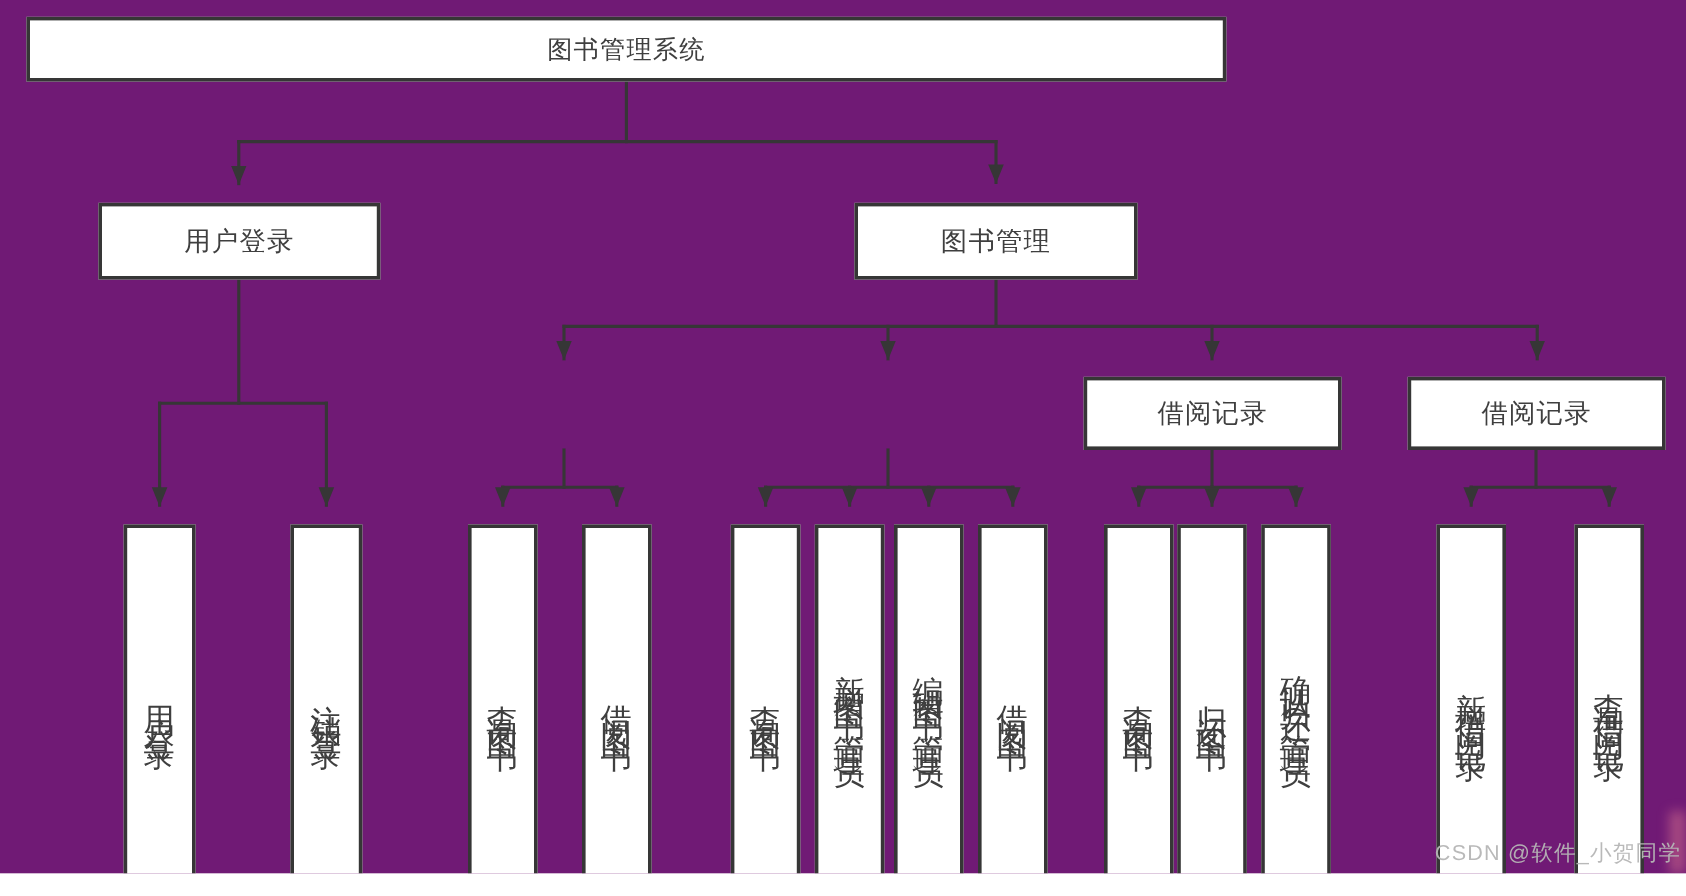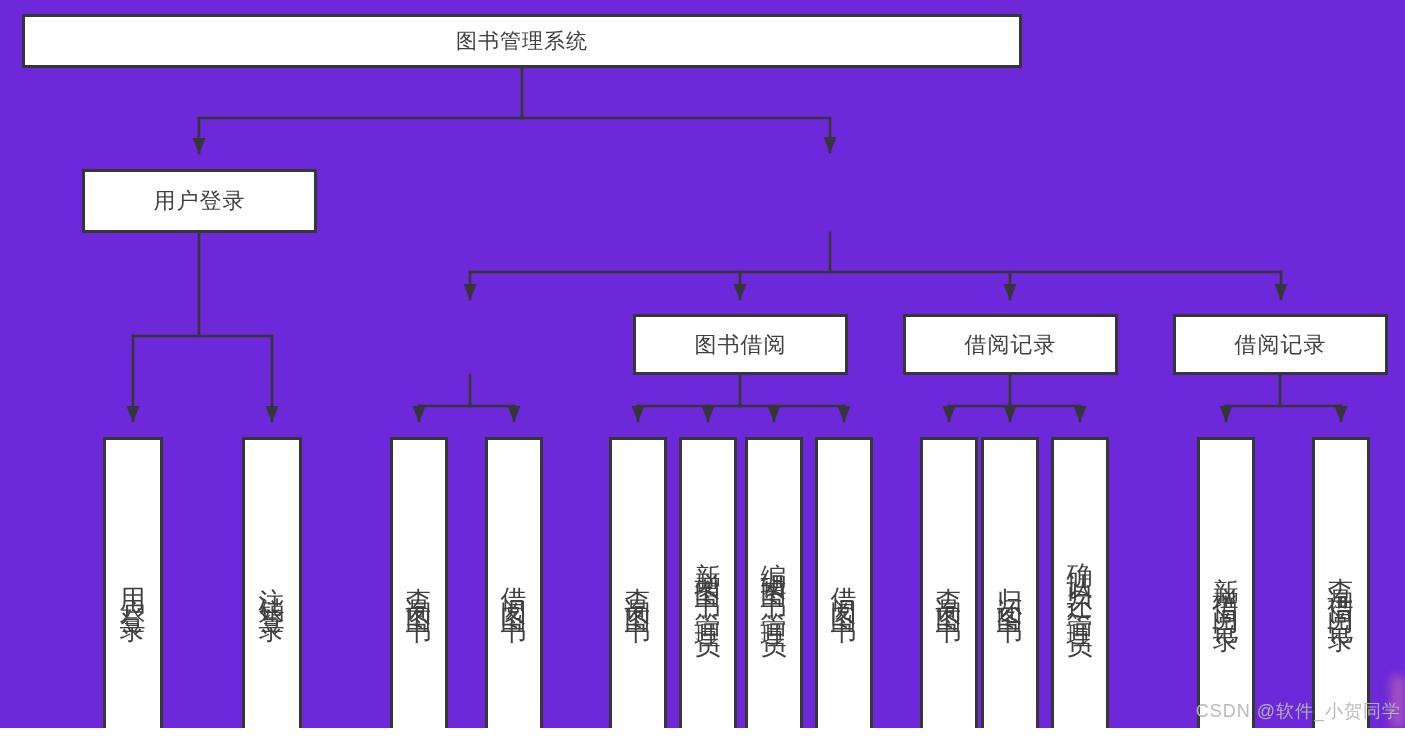--- a/index.html
+++ b/index.html
@@ -1,19 +1,19 @@
 <!DOCTYPE html>
 <html><head>
 <meta charset="utf-8">
 <style>
   html,body{margin:0;padding:0;background:#ffffff;}
   .canvas{
     position:relative;
     width:1405px;height:728px;
-    background:#6d28d9;
+    background:#701a75;
     font-family:"Liberation Sans","DejaVu Sans",sans-serif;
     overflow:hidden;
   }
   .connectors{position:absolute;left:0;top:0;pointer-events:none;}
   .hbox{
     position:absolute;
     box-sizing:border-box;
     border:3px solid #363636;
     background:#ffffff;
     display:flex;align-items:center;justify-content:center;
@@ -110,24 +110,24 @@
     </g>
   </svg>
 
   <div class="hbox title" style="left:22px;top:14px;width:1000px;height:54px;">
     <span>图书管理系统</span>
   </div>
 
   <div class="hbox" style="left:82px;top:169px;width:235px;height:64px;">
     <span>用户登录</span>
   </div>
+  <div class="hbox" style="left:712px;top:169px;width:236px;height:64px;">
+    <span>图书管理</span>
+  </div>
 
-  <div class="hbox" style="left:633px;top:314px;width:215px;height:61px;">
-    <span>图书借阅</span>
-  </div>
   <div class="hbox" style="left:903px;top:314px;width:215px;height:61px;">
     <span>借阅记录</span>
   </div>
   <div class="hbox" style="left:1173px;top:314px;width:215px;height:61px;">
     <span>借阅记录</span>
   </div>
 
   <div class="vbox" style="left:103px;top:437px;width:60px;height:300px;">
     <span>用户登录</span>
   </div>

